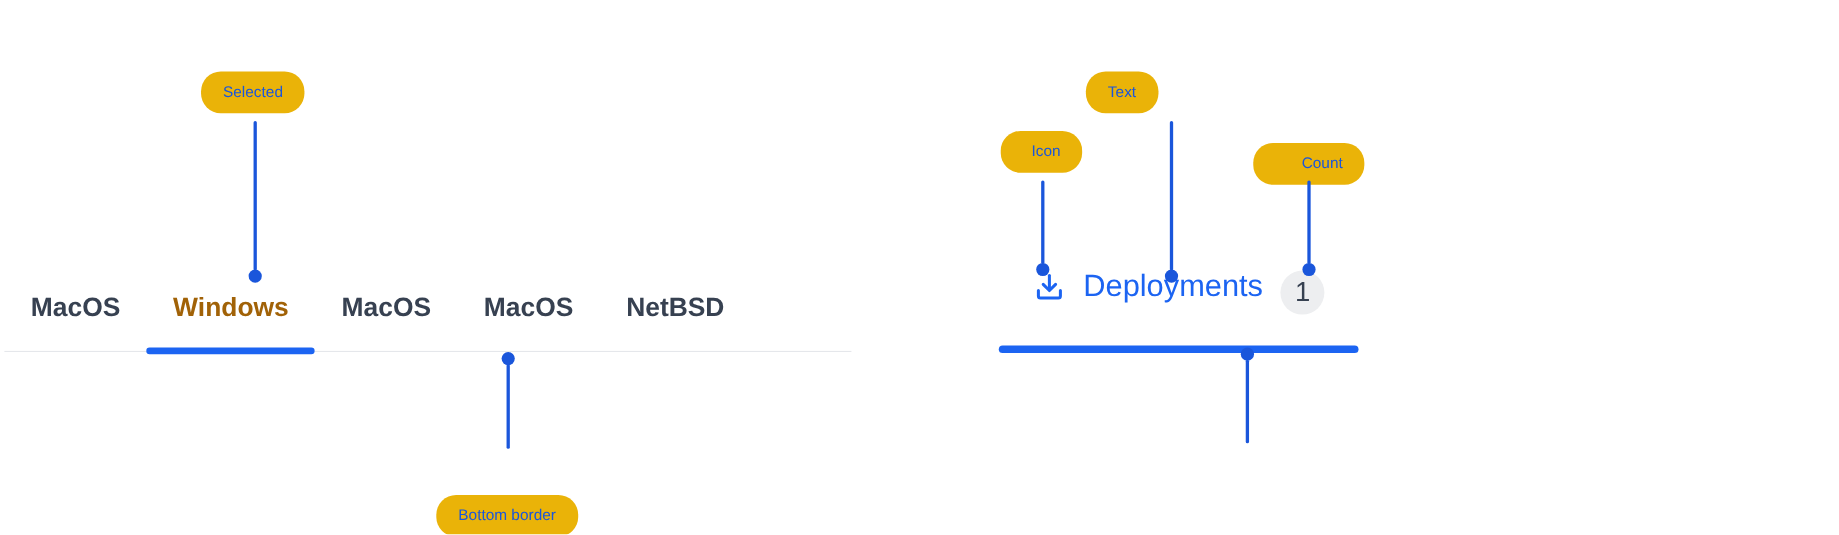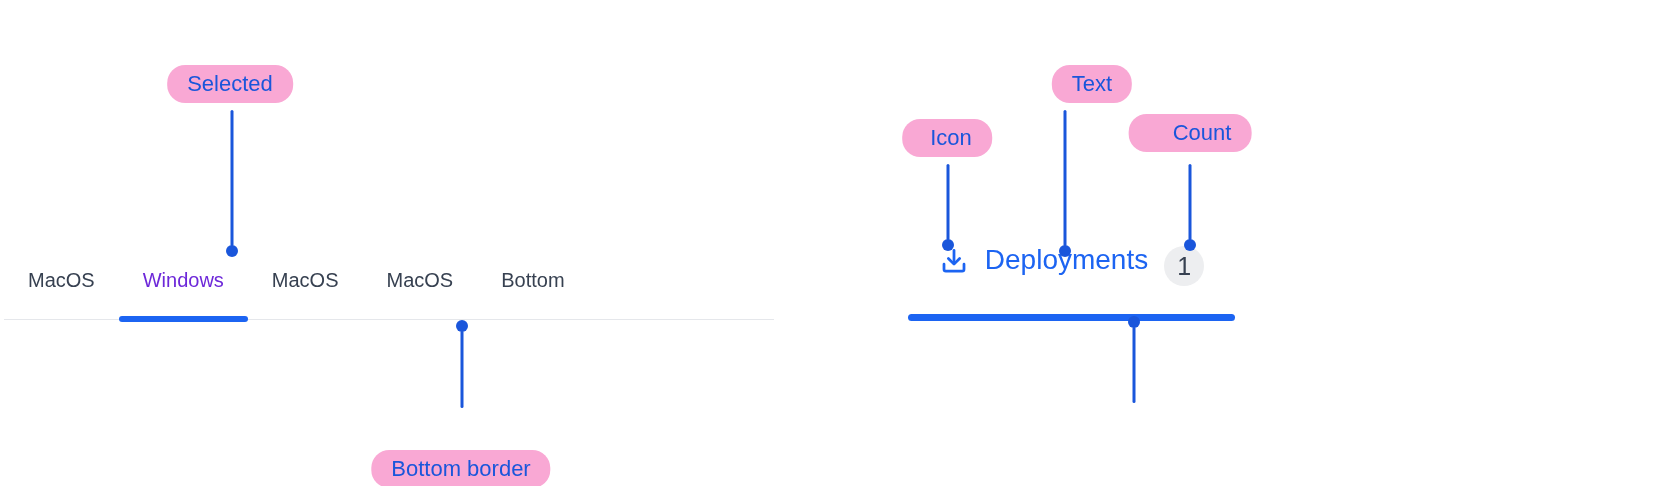--- a/index.html
+++ b/index.html
@@ -4,44 +4,44 @@
 <style>
   html,body { margin:0; padding:0; background:#ffffff; }
   .canvas {
     position:relative; width:1672px; height:486px; background:#ffffff;
     font-family:"Liberation Sans", sans-serif; overflow:hidden;
   }
 
   
   .pill {
     position:absolute; transform:translateX(-50%);
-    background:#f9a8d4; color:#1A56DB;
-    font-size:22px; line-height:25px; padding:6px 20px 7px;
+    background:#eab308; color:#1A56DB;
+    font-size:14px; line-height:25px; padding:6px 20px 7px;
     border-radius:18px; white-space:nowrap;
   }
   .vline {
     position:absolute; width:3px; background:#1A56DB;
     transform:translateX(-50%); border-radius:2px;
   }
   .dot {
     position:absolute; width:12px; height:12px; border-radius:50%;
     background:#1A56DB; transform:translate(-50%,-50%);
   }
 
   
   .tab-bar {
     position:absolute; left:4px; top:247px; width:770px;
     border-bottom:1px solid #E5E7EB;
   }
   .tab-row { display:flex; }
   .tab {
     position:relative; padding:19px 24px 25px;
-    font-size:20px; line-height:28px; color:#374151; cursor:pointer;
+    font-size:24px; line-height:28px; color:#374151; cursor:pointer;font-weight:bold;
   }
-  .tab.selected { color:#6d28d9; }
+  .tab.selected { color:#a16207; }
   .tab-underline {
     position:absolute; left:0; right:0; bottom:-3px; height:6px;
     border-radius:3px; background:#1C64F2;
   }
 
   
   .tab-item {
     position:absolute; left:908px; top:246px; width:327px; height:50px;
     display:flex; align-items:flex-start; justify-content:center; gap:16px;
     color:#1C64F2; font-size:28px; line-height:28px; cursor:pointer;
@@ -63,21 +63,21 @@
 
   <div class="tab-bar">
     <div class="tab-row">
       <div class="tab">MacOS</div>
       <div class="tab selected">
         <span>Windows</span>
         <span class="tab-underline"></span>
       </div>
       <div class="tab">MacOS</div>
       <div class="tab">MacOS</div>
-      <div class="tab">Bottom</div>
+      <div class="tab">NetBSD</div>
     </div>
   </div>
 
   <div class="pill" style="left:230px; top:65px;">Selected</div>
   <div class="vline" style="left:232px; top:110px; height:136px;"></div>
   <div class="dot" style="left:232px; top:251px;"></div>
 
   <div class="dot" style="left:462px; top:326px;"></div>
   <div class="vline" style="left:462px; top:331px; height:77px;"></div>
   <div class="pill" style="left:461px; top:414px;margin-top:36px;">Bottom border</div>
@@ -92,24 +92,24 @@
     </span>
     <span>Deployments</span>
     <span class="badge">1</span>
   </div>
   <div class="indicator"></div>
 
   <div class="pill" style="left:947px; top:119px;padding-left:28px;">Icon</div>
   <div class="vline" style="left:948px; top:164px; height:76px;"></div>
   <div class="dot" style="left:948px; top:245px;"></div>
 
-  <div class="pill" style="left:1092px; top:65px;">Text</div>
+  <div class="pill" style="left:1020px; top:65px;">Text</div>
   <div class="vline" style="left:1065px; top:110px; height:136px;"></div>
   <div class="dot" style="left:1065px; top:251px;"></div>
 
-  <div class="pill" style="left:1190px; top:114px;padding-left:44px;">Count</div>
+  <div class="pill" style="left:1190px; top:130px;padding-left:44px;">Count</div>
   <div class="vline" style="left:1190px; top:164px; height:76px;"></div>
   <div class="dot" style="left:1190px; top:245px;"></div>
 
   <div class="dot" style="left:1134px; top:322px;"></div>
   <div class="vline" style="left:1134px; top:327px; height:76px;"></div>
 
 </div>
 
 </body></html>

